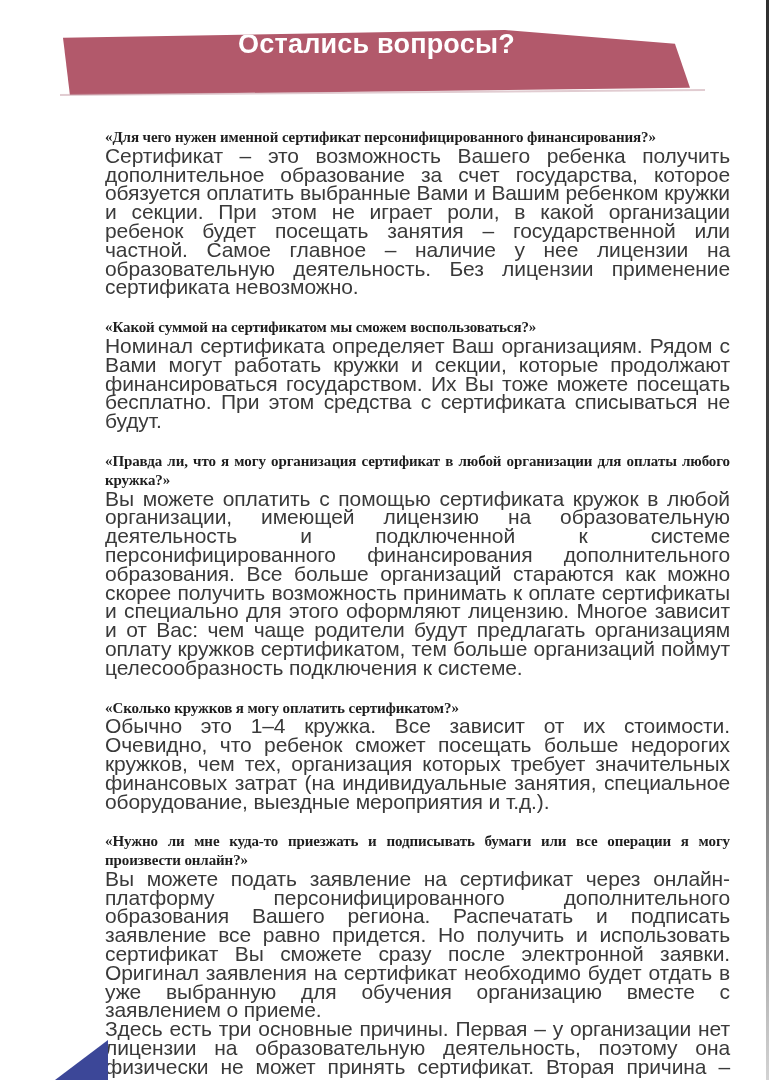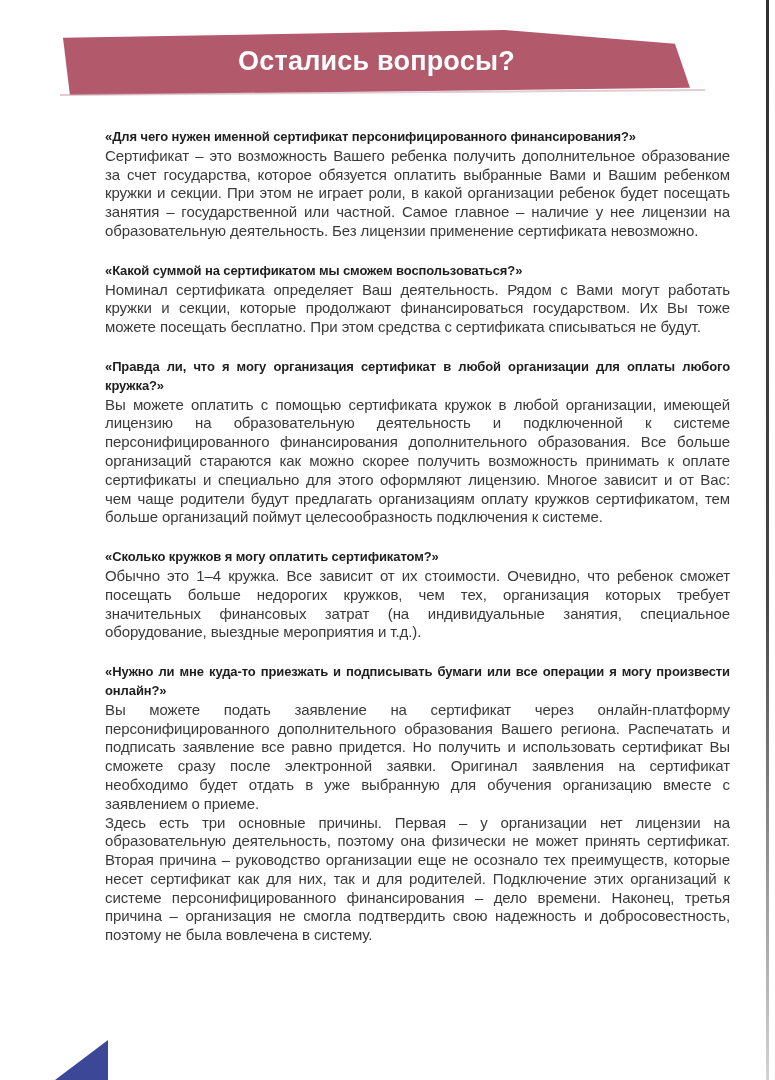--- a/index.html
+++ b/index.html
@@ -18,21 +18,20 @@
   
   .banner {
     position: absolute;
     left: 63px;
     top: 30px;
     width: 627px;
     height: 65px;
     background: #b2596b;
     clip-path: polygon(0% 12%, 70.5% 0%, 97.6% 21%, 100% 89%, 1.1% 100%);
     display: flex;
-    align-items: center;
     justify-content: center;
   }
   .banner-title {
     color: #ffffff;
     font-size: 27px;
     font-weight: bold;
     letter-spacing: 0.2px;
     transform: translateY(-1px);
   }
   .banner-underline {
@@ -68,33 +67,34 @@
   }
 
   
   .content {
     position: absolute;
     left: 105px;
     top: 128px;
     width: 625px;
   }
   .faq-question {
-    font-size: 13px;
+    font-size: 15px;
     font-weight: bold;
     line-height: 18.8px;
     color: #1e1e1e;
     text-align: justify;
     letter-spacing: -0.1px;
     margin: 21px 0 0 0;
+    font-family: Liberation Serif, serif;
   }
   .faq-item:first-child .faq-question {
     margin-top: 0;
   }
   .faq-answer {
-    font-size: 15px;
+    font-size: 21px;
     line-height: 18.8px;
     color: #3a3a3a;
     text-align: justify;
     letter-spacing: -0.1px;
     margin: 0;
   }
 </style>
 </head>
 <body>
 
@@ -105,21 +105,21 @@
 
 <div class="content">
 
   <div class="faq-item">
     <p class="faq-question">«Для чего нужен именной сертификат персонифицированного финансирования?»</p>
     <p class="faq-answer">Сертификат – это возможность Вашего ребенка получить дополнительное образование за счет государства, которое обязуется оплатить выбранные Вами и Вашим ребенком кружки и секции. При этом не играет роли, в какой организации ребенок будет посещать занятия – государственной или частной. Самое главное – наличие у нее лицензии на образовательную деятельность. Без лицензии применение сертификата невозможно.</p>
   </div>
 
   <div class="faq-item">
     <p class="faq-question">«Какой суммой на сертификатом мы сможем воспользоваться?»</p>
-    <p class="faq-answer">Номинал сертификата определяет Ваш деятельность. Рядом с Вами могут работать кружки и секции, которые продолжают финансироваться государством. Их Вы тоже можете посещать бесплатно. При этом средства с сертификата списываться не будут.</p>
+    <p class="faq-answer">Номинал сертификата определяет Ваш организациям. Рядом с Вами могут работать кружки и секции, которые продолжают финансироваться государством. Их Вы тоже можете посещать бесплатно. При этом средства с сертификата списываться не будут.</p>
   </div>
 
   <div class="faq-item">
     <p class="faq-question">«Правда ли, что я могу организация сертификат в любой организации для оплаты любого кружка?»</p>
     <p class="faq-answer">Вы можете оплатить с помощью сертификата кружок в любой организации, имеющей лицензию на образовательную деятельность и подключенной к системе персонифицированного финансирования дополнительного образования. Все больше организаций стараются как можно скорее получить возможность принимать к оплате сертификаты и специально для этого оформляют лицензию. Многое зависит и от Вас: чем чаще родители будут предлагать организациям оплату кружков сертификатом, тем больше организаций поймут целесообразность подключения к системе.</p>
   </div>
 
   <div class="faq-item">
     <p class="faq-question">«Сколько кружков я могу оплатить сертификатом?»</p>
     <p class="faq-answer">Обычно это 1–4 кружка. Все зависит от их стоимости. Очевидно, что ребенок сможет посещать больше недорогих кружков, чем тех, организация которых требует значительных финансовых затрат (на индивидуальные занятия, специальное оборудование, выездные мероприятия и т.д.).</p>

